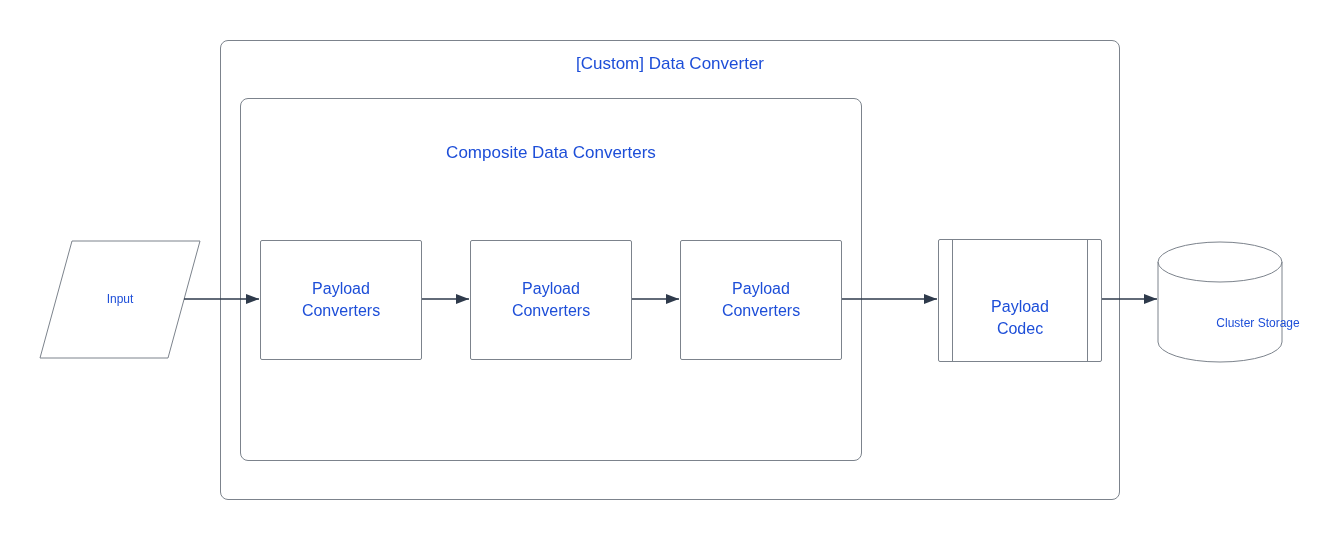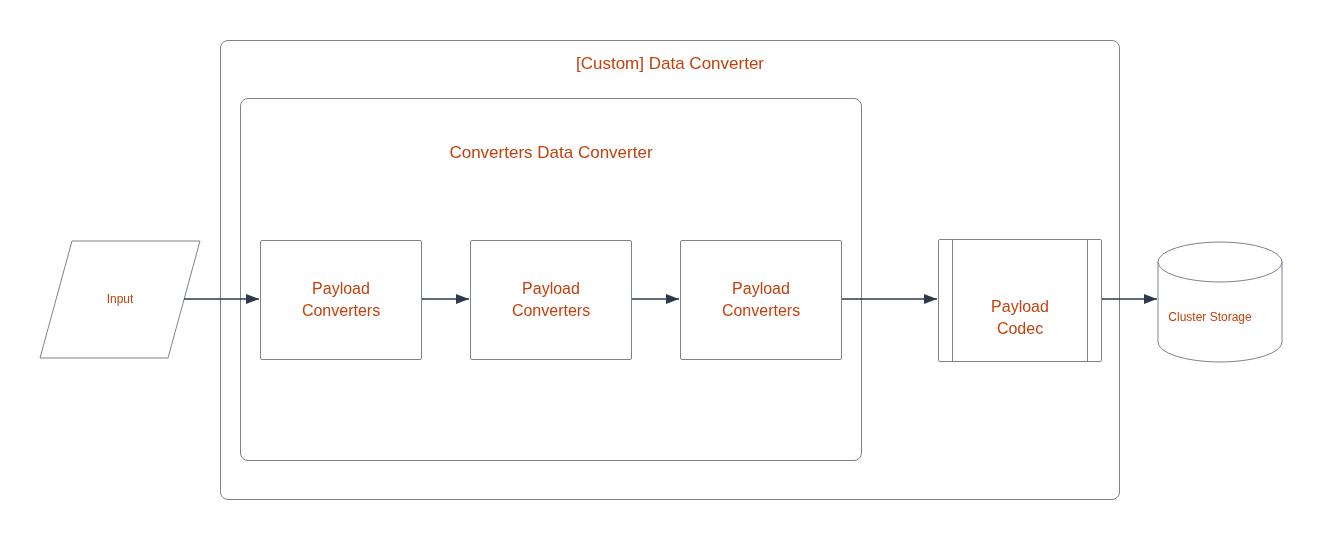--- a/index.html
+++ b/index.html
@@ -1,21 +1,21 @@
 <!DOCTYPE html>
 <html><head>
 <meta charset="utf-8">
 <style>
   html,body{margin:0;padding:0;background:#ffffff;}
   .canvas{
     position:relative;
     width:1320px;height:540px;
     background:#ffffff;
     font-family:"Liberation Sans", sans-serif;
-    color:#c2410c;
+    color:#1d4ed8;
     overflow:hidden;
   }
   svg.layer{position:absolute;left:0;top:0;width:1320px;height:540px;}
   .container{
     position:absolute;
     border:1px solid #7c838c;
     border-radius:8px;
     background:transparent;
   }
   .outer{left:220px;top:40px;width:898px;height:458px;}
@@ -50,33 +50,33 @@
   }
   .codec-line.l{left:13px;}
   .codec-line.r{right:13px;}
   .float-label{
     position:absolute;
     display:flex;align-items:center;justify-content:center;
     text-align:center;
     font-size:12px;line-height:1.35;
   }
   .input-label{left:40px;top:241px;width:160px;height:117px;}
-  .storage-label{left:1158px;top:252px;width:104px;height:96px;}
+  .storage-label{left:1158px;top:258px;width:104px;height:96px;padding-left:48px;}
 </style>
 </head>
 <body>
 
 <div class="canvas">
 
   <div class="container outer">
     <div class="container-title">[Custom] Data Converter</div>
   </div>
 
   <div class="container inner">
-    <div class="container-title">Converters Data Converter</div>
+    <div class="container-title">Composite Data Converters</div>
   </div>
 
   <svg class="layer" viewBox="0 0 1320 540" xmlns="http://www.w3.org/2000/svg">
     <defs>
       <marker id="arw" markerWidth="13" markerHeight="10" refX="13" refY="5" orient="auto" markerUnits="userSpaceOnUse">
         <path d="M0 0 L13 5 L0 10 Z" fill="#2e3a4b"></path>
       </marker>
     </defs>
 
     <path d="M 72 241 L 200 241 L 168 358 L 40 358 Z" fill="#ffffff" stroke="#7c838c" stroke-width="1" stroke-linejoin="round"></path>

